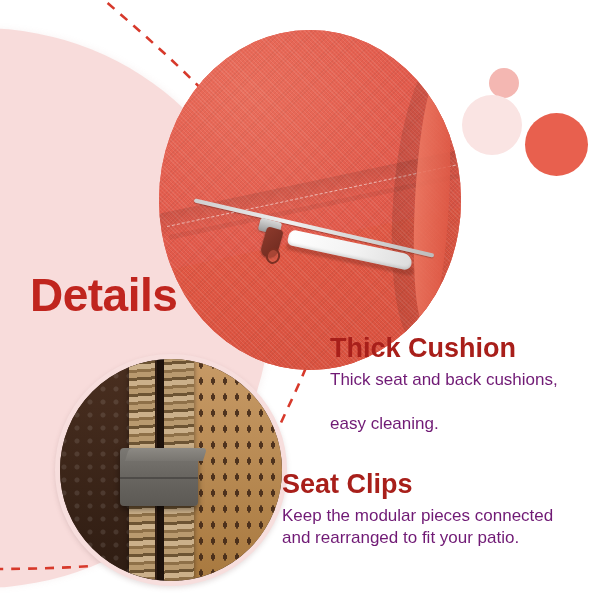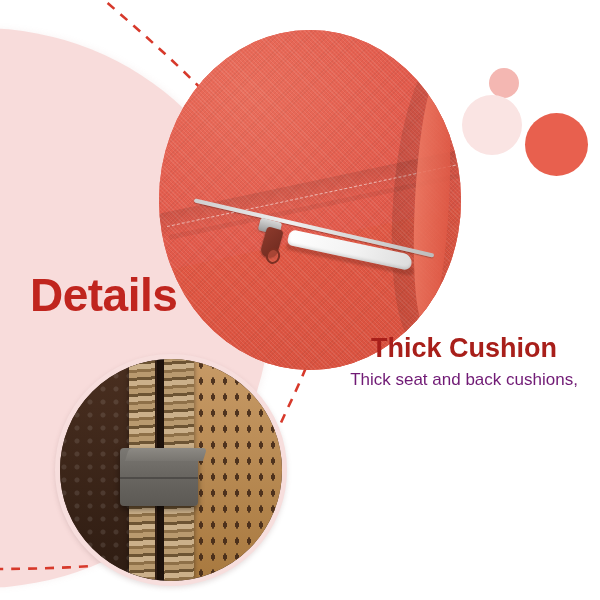--- a/index.html
+++ b/index.html
@@ -239,21 +239,21 @@
     position: absolute;
     left: 30px; top: 272px;
     font-size: 46px;
     font-weight: bold;
     color: #c0251e;
     letter-spacing: -0.5px;
     line-height: 1;
   }
   .feature {
     position: absolute;
-    text-align: center;
+    text-align: left;
   }
   .feature-title {
     font-size: 27px;
     font-weight: bold;
     color: #a81f1a;
     line-height: 1.15;
     margin: 0 0 5px 0;
   }
   .feature-body {
     font-size: 17px;
@@ -313,17 +313,25 @@
     </div>
   </div>
 
   <div class="details-title">Details</div>
 
   <div class="feature feature-cushion">
     <p class="feature-title">Thick Cushion</p>
     <p class="feature-body">
       <span>Thick seat and back cushions,</span><br>
       <br>
+      <span>easy cleaning.</span>
     </p>
   </div>
 
+  <div class="feature feature-clips">
+    <p class="feature-title">Seat Clips</p>
+    <p class="feature-body">
+      <span>Keep the modular pieces connected</span><br>
+      <span>and rearranged to fit your patio.</span>
+    </p>
+  </div>
 
 </div>
 
 </body></html>

